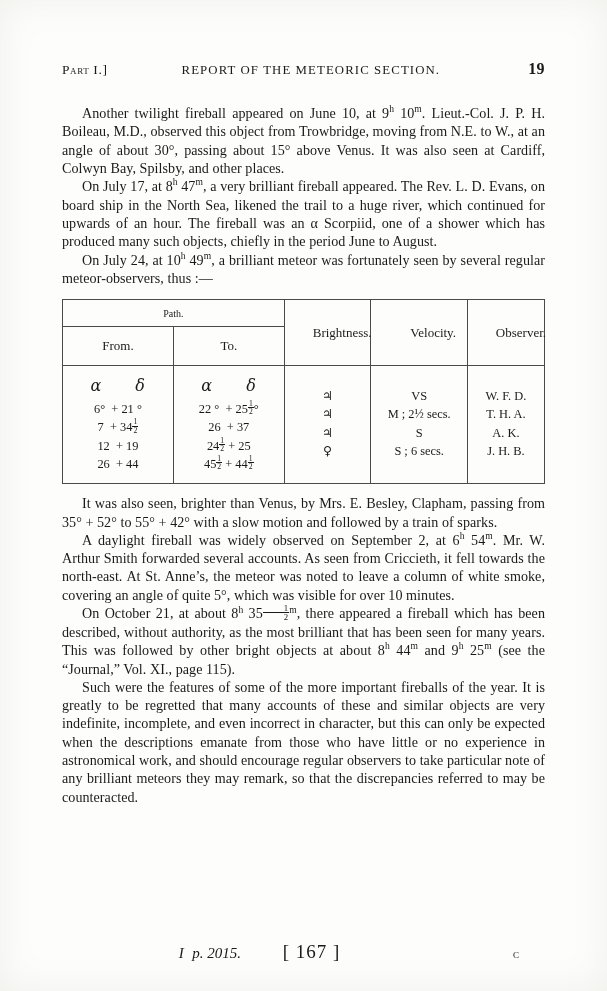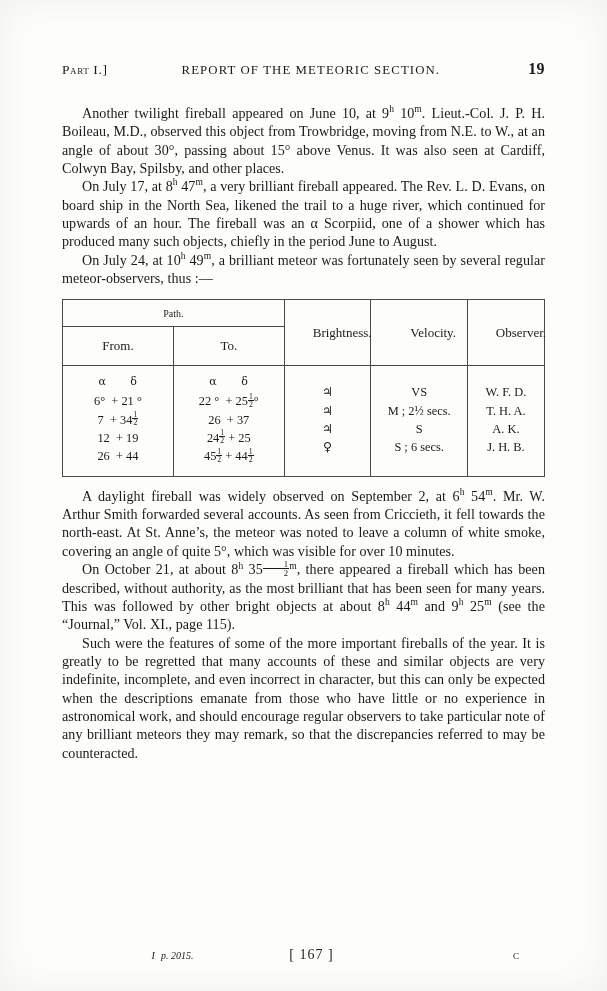--- a/index.html
+++ b/index.html
@@ -121,50 +121,51 @@
     padding: 8px 2px 10px 2px;
     line-height: 1.48;
     font-size: 12.4px;
   }
   .coord-col .row {
     display: block;
     white-space: pre;
   }
   .hdr-ad {
     display: block;
-    font-size: 11px;
+    font-style: italic;
+    font-size: 16px;
     letter-spacing: 0.5px;
     margin-bottom: 2px;
   }
   .symcell .row { display: block; }
 
   .greek { font-family: "DejaVu Serif", serif; }
 
   
   .footer {
     position: absolute;
     left: 62px;
     right: 62px;
     bottom: 28px;
     display: flex;
     align-items: baseline;
     font-size: 12.5px;
   }
   .foot-left {
     width: 33%;
-    text-align: center;
+    text-align: right;
     padding-left: 42px;
     font-style: italic;
-    font-size: 10px;
+    font-size: 15px;
   }
   .foot-left .rn { font-style: italic; letter-spacing: 1px; }
   .foot-center {
     width: 34%;
     text-align: center;
-    font-size: 14px;
+    font-size: 19px;
     letter-spacing: 1px;
   }
   .foot-right {
     width: 33%;
     text-align: right;
     font-variant: small-caps;
     font-size: 13px;
     padding-right: 26px;
   }
 </style>
@@ -242,20 +243,21 @@
           <span class="row">W. F. D.</span>
           <span class="row">T. H. A.</span>
           <span class="row">A. K.</span>
           <span class="row">J. H. B.</span>
         </td>
       </tr>
     </tbody>
   </table>
 
   <div class="body-text">
+    <p class="indent"><span>It was also seen, brighter than Venus, by Mrs. E. Besley, Clapham, passing from 35° + 52° to 55° + 42° with a slow motion and followed by a train of sparks.</span></p>
 
     <p class="indent"><span>A daylight fireball was widely observed on September 2, at 6</span><sup>h</sup><span> 54</span><sup>m</sup><span>.  Mr. W. Arthur Smith forwarded several accounts.  As seen from Criccieth, it fell towards the north-east.  At St. Anne’s, the meteor was noted to leave a column of white smoke, covering an angle of quite 5°, which was visible for over 10 minutes.</span></p>
 
     <p class="indent"><span>On October 21, at about 8</span><sup>h</sup><span> 35</span><span class="frac"><span class="num">1</span><span class="den">2</span></span><sup>m</sup><span>, there appeared a fireball which has been described, without authority, as the most brilliant that has been seen for many years.  This was followed by other bright objects at about 8</span><sup>h</sup><span> 44</span><sup>m</sup><span> and 9</span><sup>h</sup><span> 25</span><sup>m</sup><span> (see the “Journal,” Vol. XI., page 115).</span></p>
 
     <p class="indent"><span>Such were the features of some of the more important fireballs of the year.  It is greatly to be regretted that many accounts of these and similar objects are very indefinite, incomplete, and even incorrect in character, but this can only be expected when the descriptions emanate from those who have little or no experience in astronomical work, and should encourage regular observers to take particular note of any brilliant meteors they may remark, so that the discrepancies referred to may be counteracted.</span></p>
   </div>
 
   <div class="footer">
     <div class="foot-left"><span class="rn">I</span>&nbsp;&nbsp;<span>p. 2015.</span></div>

